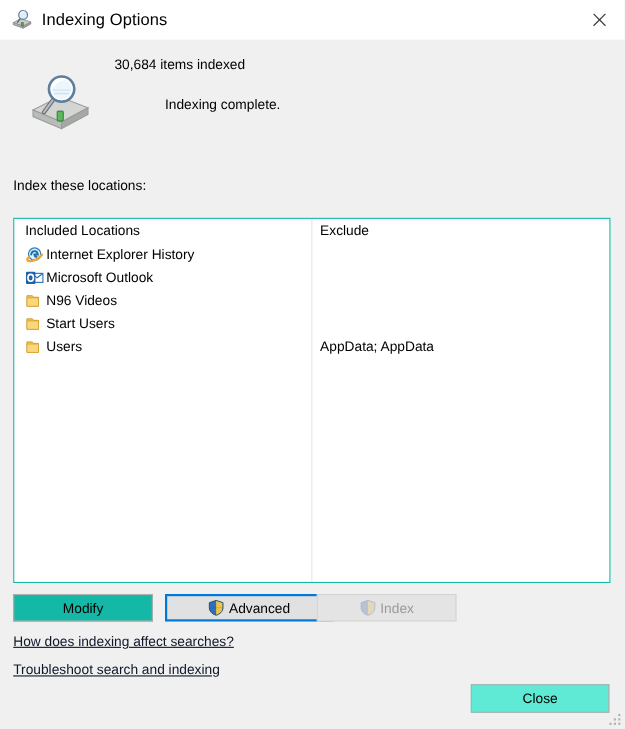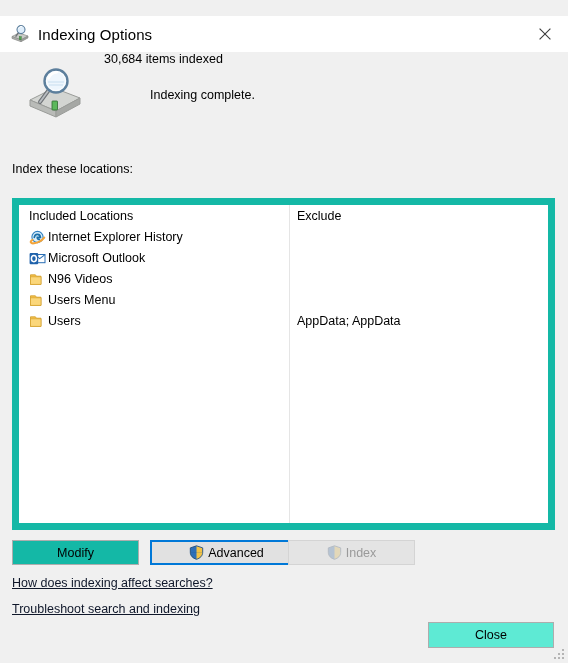--- a/index.html
+++ b/index.html
@@ -13,21 +13,21 @@
     font-family: "Liberation Sans", sans-serif;
     font-size: 12.5px;
     color: #000;
     overflow: hidden;
     position: relative;
   }
 
   
   .titlebar {
     position: absolute;
-    left: 0; top: 16px;
+    left: 0; top: 0;
     width: 568px;
     height: 36px;
     background: #ffffff;
     display: flex;
     align-items: center;
   }
   .title-icon {
     margin-left: 10px;
     width: 20px;
     height: 20px;
@@ -81,21 +81,21 @@
   }
 
   
   .listbox {
     position: absolute;
     left: 12px;
     top: 198px;
     width: 543px;
     height: 332px;
     background: #ffffff;
-    border: 7px solid #14b8a6;
+    border: 1px solid #14b8a6;
     box-sizing: border-box;
     overflow: hidden;
   }
   .col-divider {
     position: absolute;
     left: 270px;
     top: 0;
     width: 1px;
     height: 332px;
     background: #e5e5e5;
@@ -320,21 +320,21 @@
       <span class="row-exclude"></span>
     </div>
 
     <div class="row">
       <span class="row-icon">
         <svg viewBox="0 0 17 17" width="17" height="17">
           <path d="M1.5 3.8 L6.4 3.8 L7.5 5.2 L12 5.2 L12 13.4 L1.5 13.4 Z" fill="#f5c34c" stroke="#d09a24" stroke-width="0.8"></path>
           <path d="M1.5 5.8 L12 5.8 L12 13.4 L1.5 13.4 Z" fill="#fbd77b" stroke="#d09a24" stroke-width="0.6"></path>
         </svg>
       </span>
-      <span class="row-label">Users Menu</span>
+      <span class="row-label">Start Users</span>
       <span class="row-exclude"></span>
     </div>
 
     <div class="row">
       <span class="row-icon">
         <svg viewBox="0 0 17 17" width="17" height="17">
           <path d="M1.5 3.8 L6.4 3.8 L7.5 5.2 L12 5.2 L12 13.4 L1.5 13.4 Z" fill="#f5c34c" stroke="#d09a24" stroke-width="0.8"></path>
           <path d="M1.5 5.8 L12 5.8 L12 13.4 L1.5 13.4 Z" fill="#fbd77b" stroke="#d09a24" stroke-width="0.6"></path>
         </svg>
       </span>

